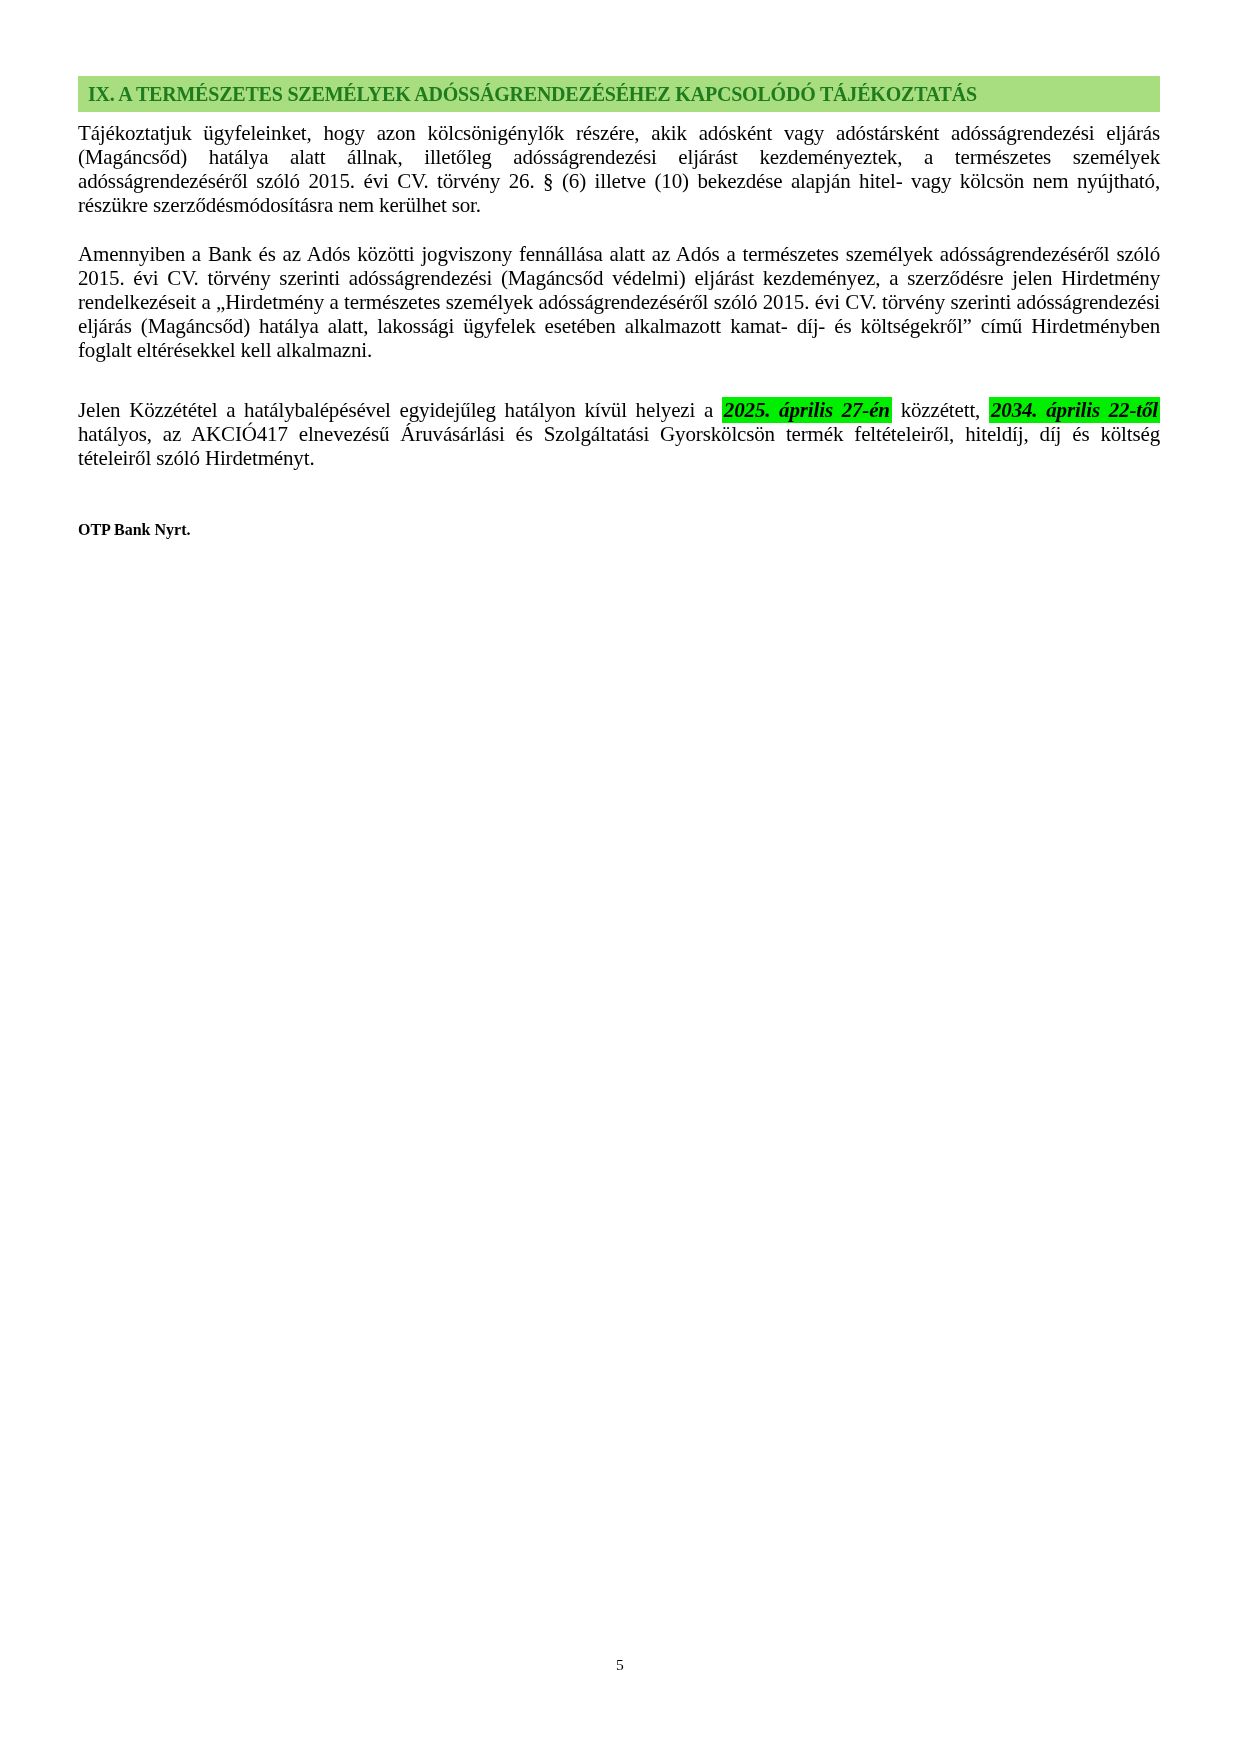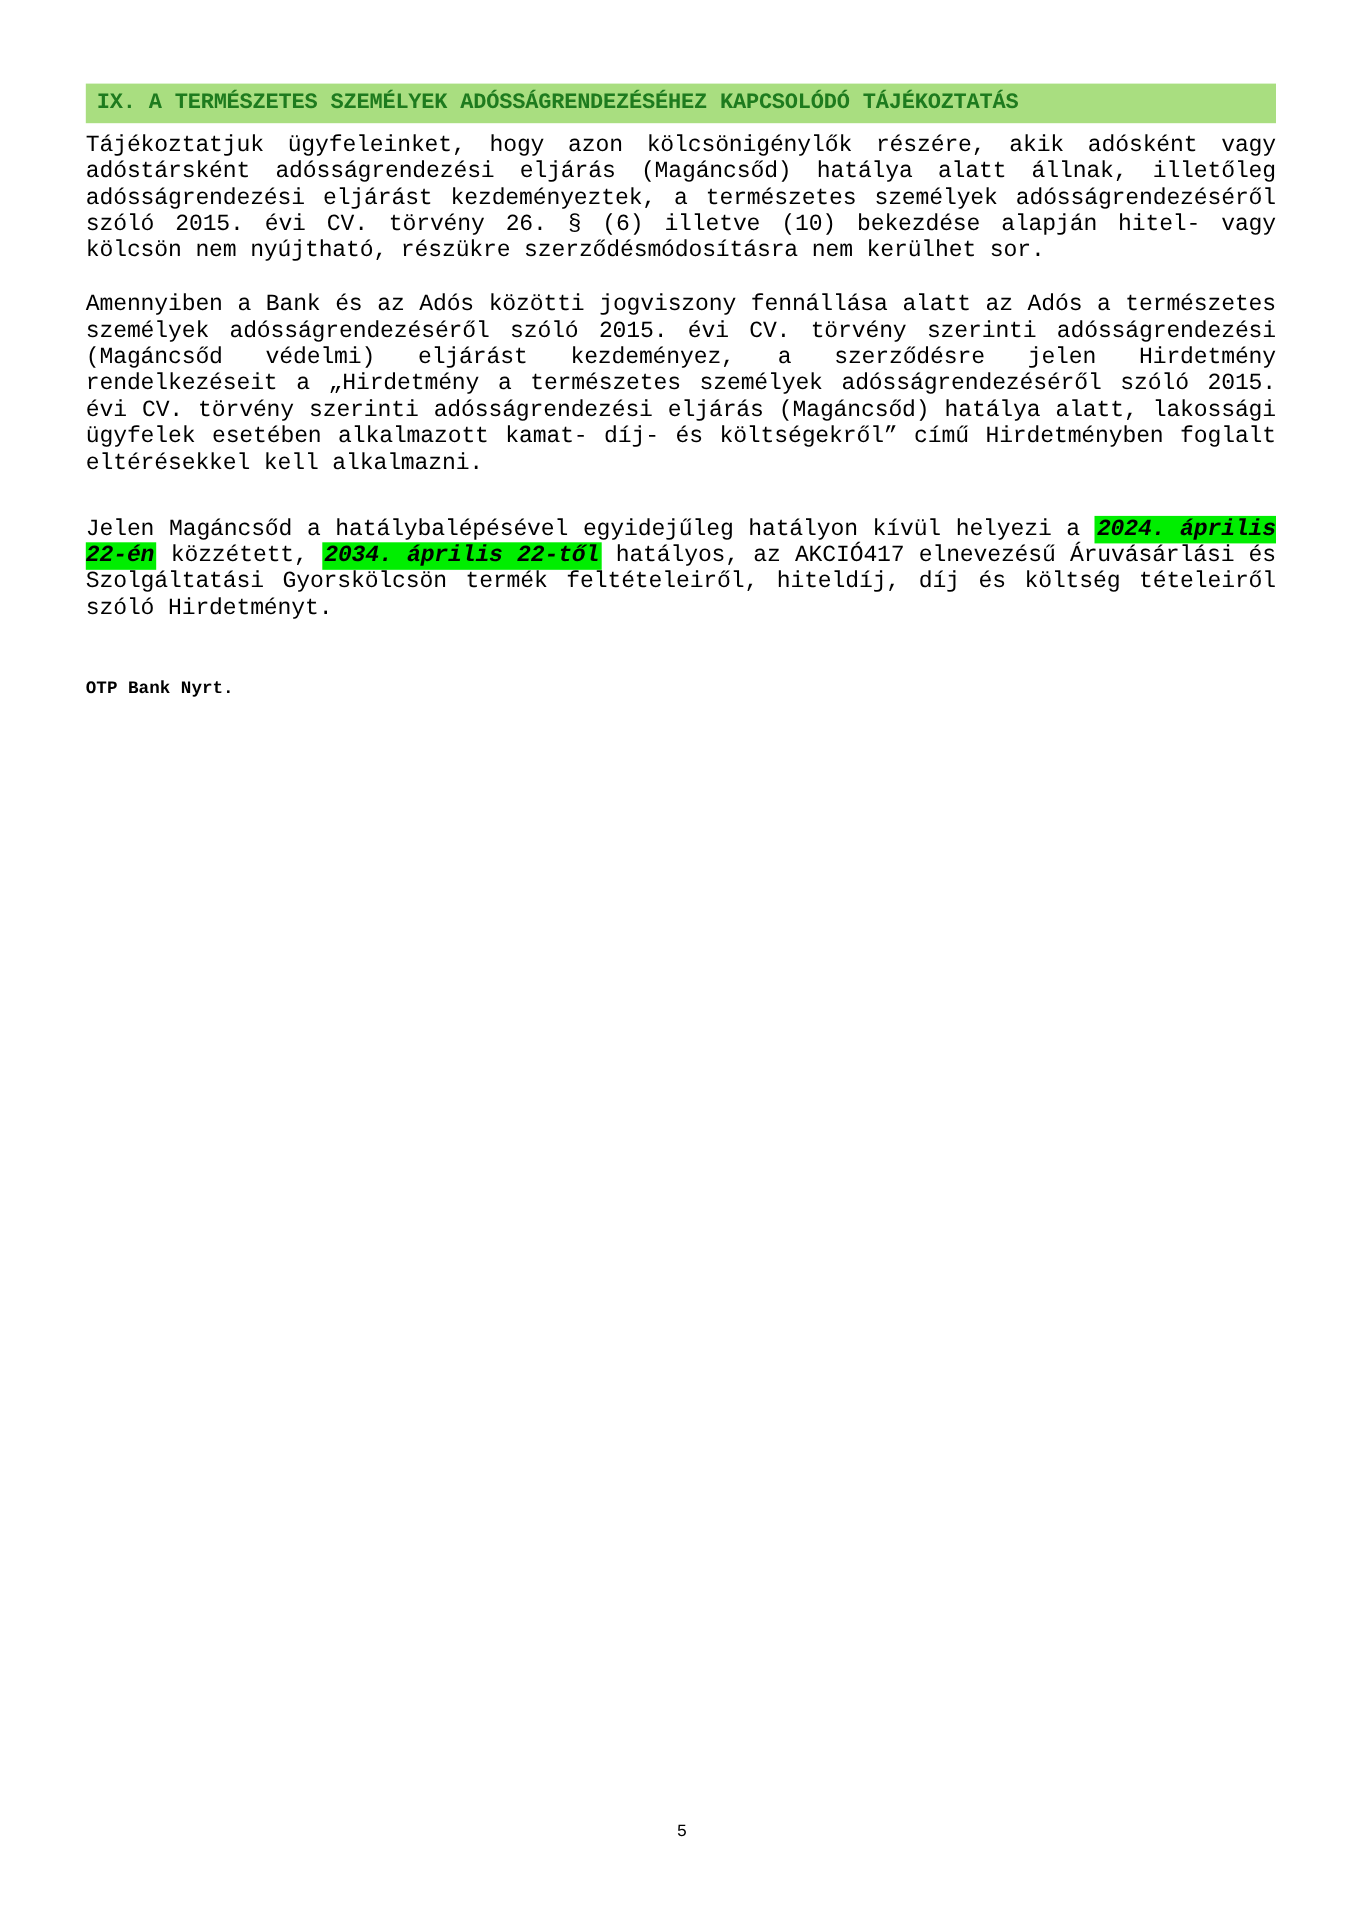--- a/index.html
+++ b/index.html
@@ -3,21 +3,21 @@
 <meta charset="utf-8">
 <style>
   * { margin: 0; padding: 0; box-sizing: border-box; }
   html, body { background: #e9e9e9; }
   .page {
     position: relative;
     width: 1240px;
     height: 1754px;
     margin: 0 auto;
     background: #ffffff;
-    font-family: Liberation Mono, monospace;
+    font-family: Liberation Serif, serif;
     color: #000000;
   }
   .content {
     position: absolute;
     left: 78px;
     top: 76px;
     width: 1082px;
   }
   .section-bar {
     background: #a9de80;
@@ -78,21 +78,21 @@
   <div class="content">
 
     <div class="section-bar">
       <span class="section-title">IX. A TERMÉSZETES SZEMÉLYEK ADÓSSÁGRENDEZÉSÉHEZ KAPCSOLÓDÓ TÁJÉKOZTATÁS</span>
     </div>
 
     <p class="body-par p1">Tájékoztatjuk ügyfeleinket, hogy azon kölcsönigénylők részére, akik adósként vagy adóstársként adósságrendezési eljárás (Magáncsőd) hatálya alatt állnak, illetőleg adósságrendezési eljárást kezdeményeztek, a természetes személyek adósságrendezéséről szóló 2015. évi CV. törvény 26. § (6) illetve (10) bekezdése alapján hitel- vagy kölcsön nem nyújtható, részükre szerződésmódosításra nem kerülhet sor.</p>
 
     <p class="body-par p2">Amennyiben a Bank és az Adós közötti jogviszony fennállása alatt az Adós a természetes személyek adósságrendezéséről szóló 2015. évi CV. törvény szerinti adósságrendezési (Magáncsőd védelmi) eljárást kezdeményez, a szerződésre jelen Hirdetmény rendelkezéseit a „Hirdetmény a természetes személyek adósságrendezéséről szóló 2015. évi CV. törvény szerinti adósságrendezési eljárás (Magáncsőd) hatálya alatt, lakossági ügyfelek esetében alkalmazott kamat- díj- és költségekről” című Hirdetményben foglalt eltérésekkel kell alkalmazni.</p>
 
-    <p class="body-par p3"><span>Jelen Magáncsőd a hatálybalépésével egyidejűleg hatályon kívül helyezi a </span><mark class="hl">2024. április 22-én</mark><span> közzétett, </span><mark class="hl">2034. április 22-től</mark><span> hatályos, az AKCIÓ417 elnevezésű Áruvásárlási és Szolgáltatási Gyorskölcsön termék feltételeiről, hiteldíj, díj és költség tételeiről szóló Hirdetményt.</span></p>
+    <p class="body-par p3"><span>Jelen Közzététel a hatálybalépésével egyidejűleg hatályon kívül helyezi a </span><mark class="hl">2025. április 27-én</mark><span> közzétett, </span><mark class="hl">2034. április 22-től</mark><span> hatályos, az AKCIÓ417 elnevezésű Áruvásárlási és Szolgáltatási Gyorskölcsön termék feltételeiről, hiteldíj, díj és költség tételeiről szóló Hirdetményt.</span></p>
 
 
     <p class="signature">OTP Bank Nyrt.</p>
 
   </div>
 
   <div class="page-number">5</div>
 </div>
 
 </body></html>

